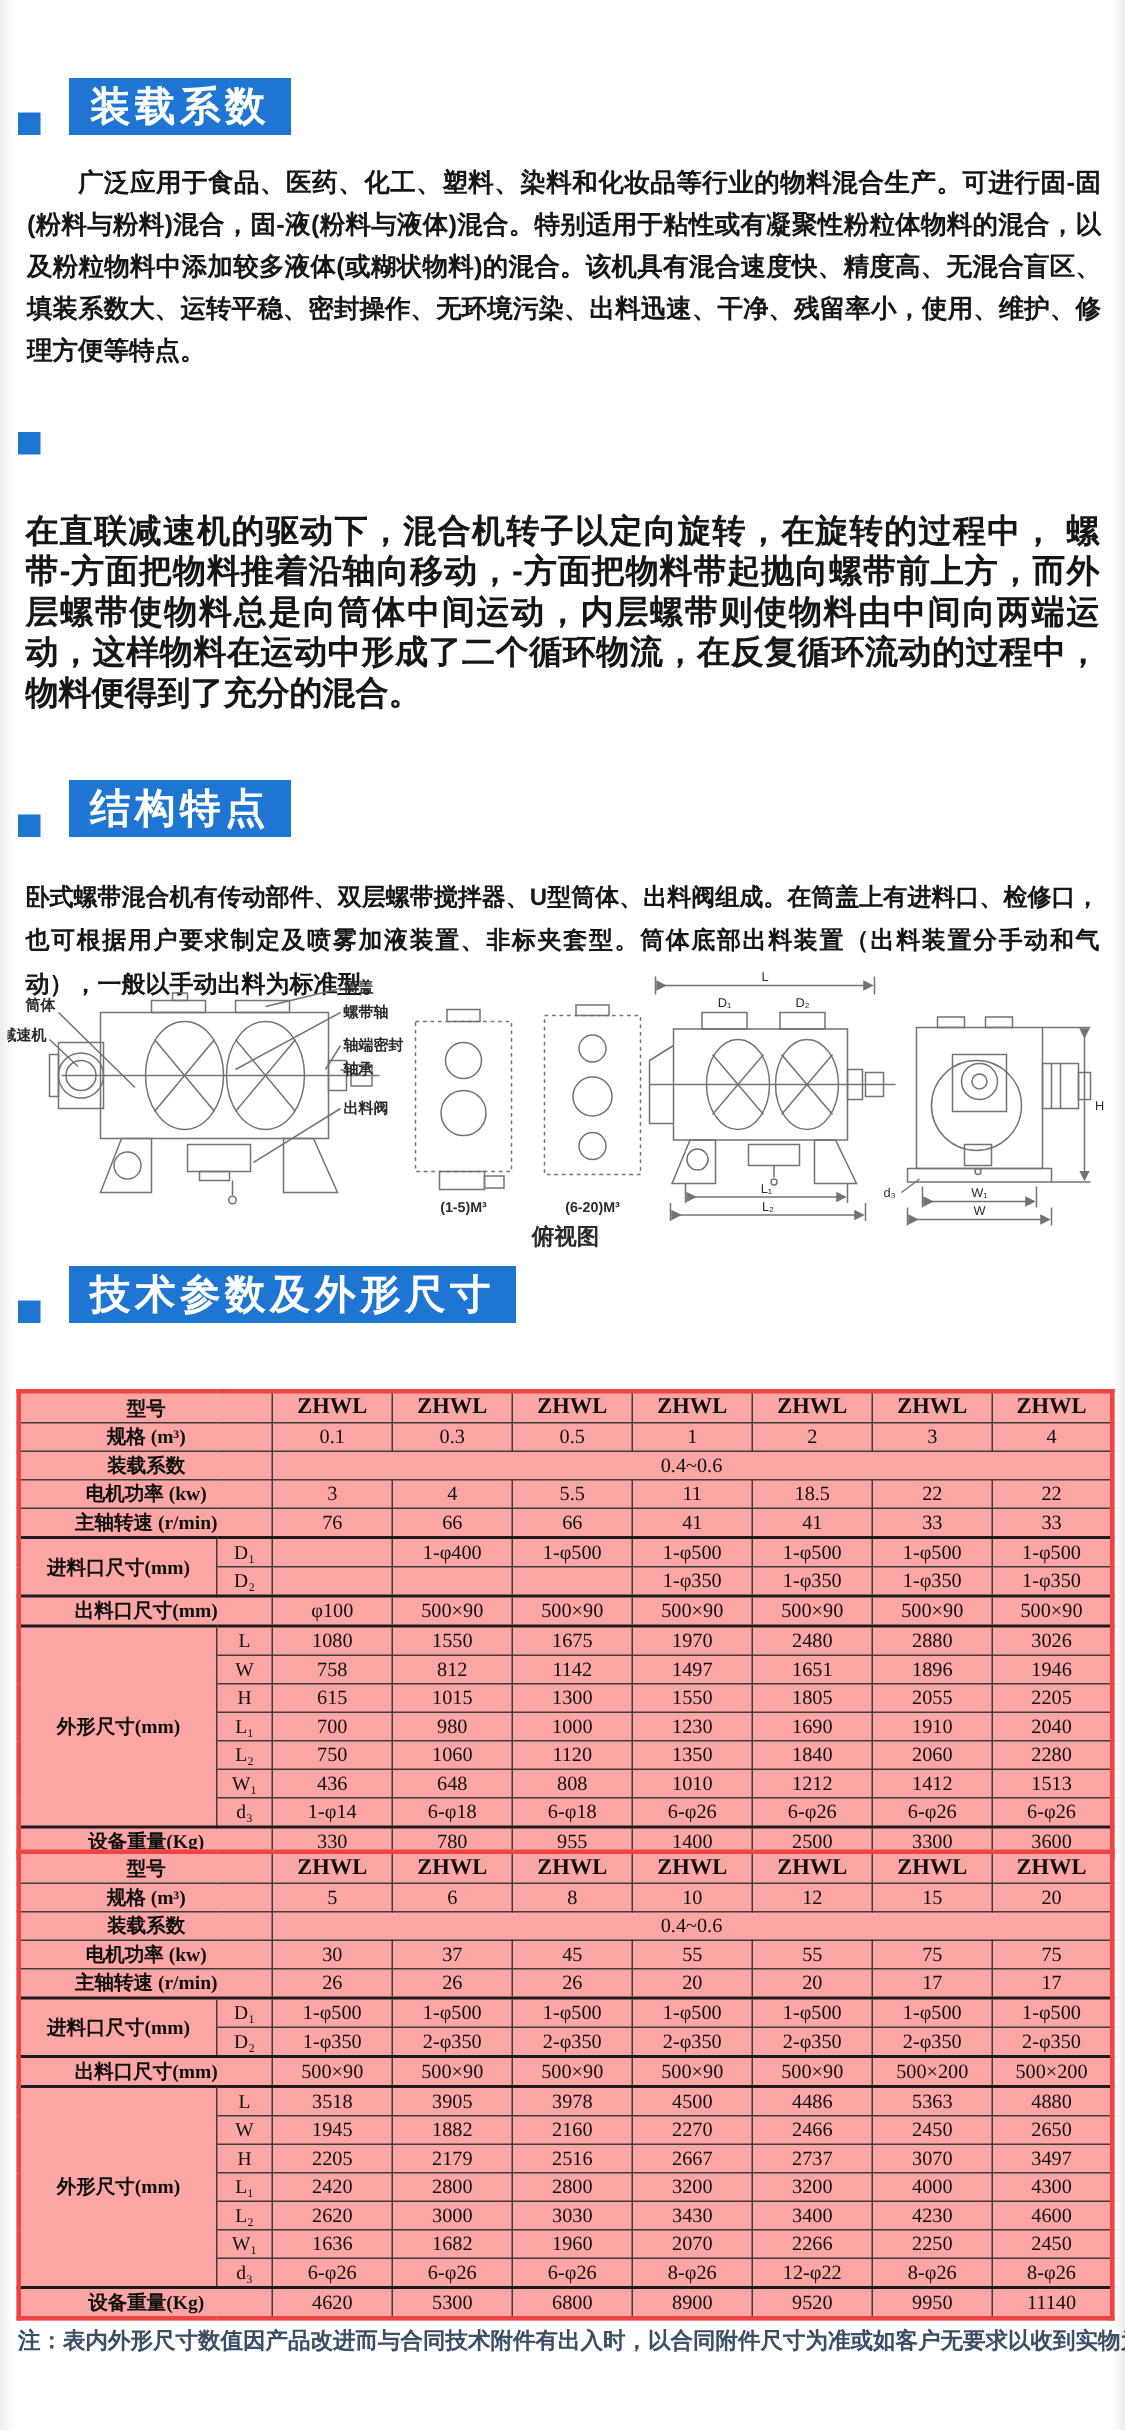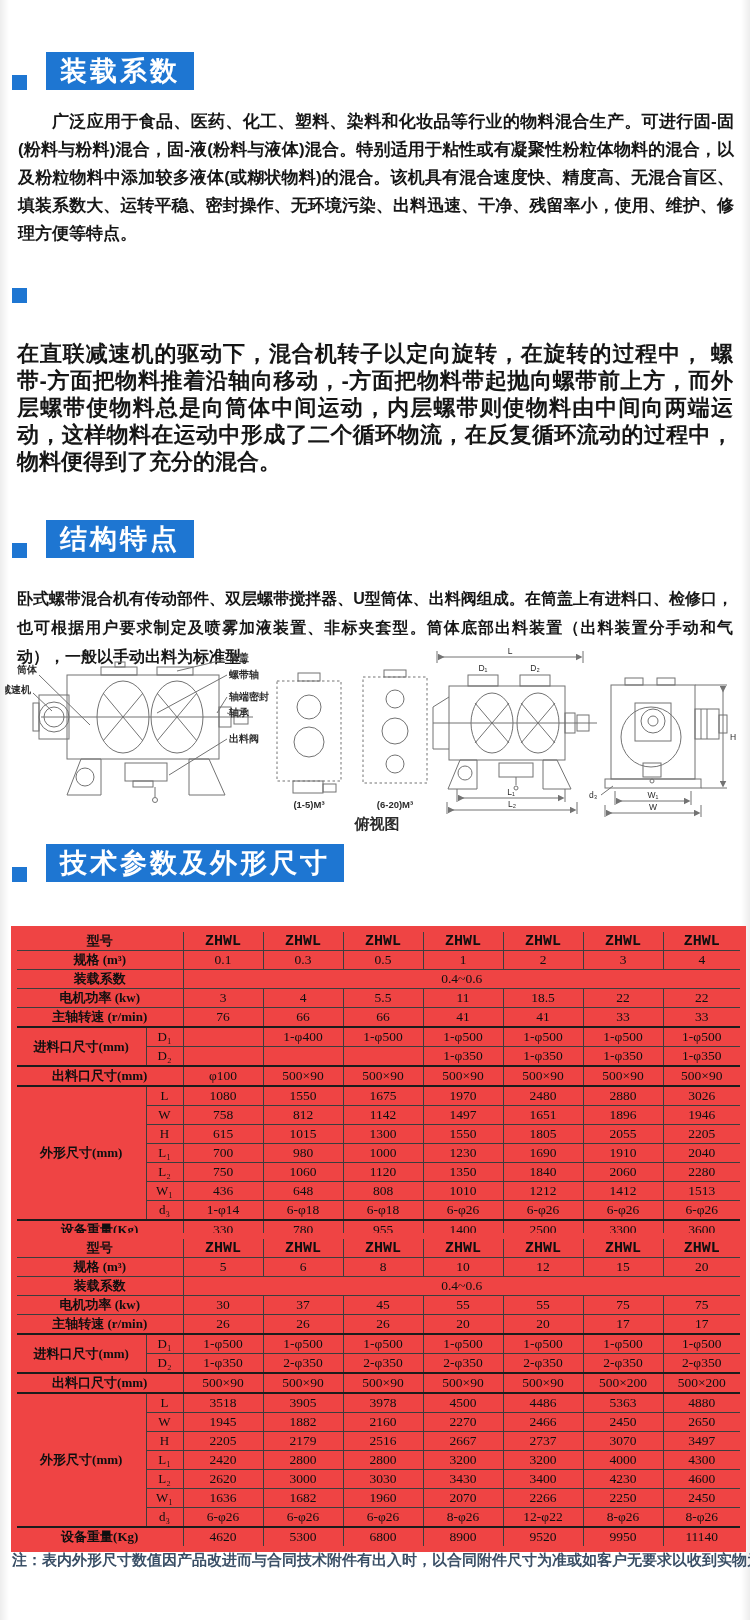--- a/index.html
+++ b/index.html
@@ -24,30 +24,30 @@
   #diagram{position:absolute;left:5px;top:645px;}
   #diagram .ln{stroke:#737373;stroke-width:1;fill:none;}
   #diagram .dash{stroke-dasharray:2.5,2.5;}
   #diagram text{fill:#2b2b2b;font-family:"Liberation Sans",sans-serif;stroke:none;}
   #diagram .lbl{font-size:10px;font-weight:bold;}
   #diagram .dim{font-size:8.5px;}
   #diagram .cap{font-size:9.5px;font-weight:bold;}
   #diagram .big{font-size:15px;font-weight:bold;}
   
   .spec-table{position:absolute;left:11px;width:729px;border-collapse:collapse;
-    table-layout:fixed;border:6px solid #ef4444;background:#ef4444;}
+    table-layout:fixed;border:3px solid #ef4444;background:#fca5a5;}
   #tbl1{top:926px;} #tbl2{top:1233px;}
   .spec-table td{border:1px solid #3d3d3d;text-align:center;padding:0;height:18px;
     font-family:"Liberation Serif",serif;font-size:13.5px;color:#0f0f0f;
     white-space:nowrap;overflow:hidden;}
   .spec-table tr{height:19px;}
   .spec-table tr:first-child{height:21px;}
   .spec-table td.lbl{font-weight:bold;font-size:13px;}
   .spec-table td.sub{font-size:13px;}
-  .spec-table td.model{font-family:Liberation Mono, monospace;font-weight:bold;font-size:15px;}
+  .spec-table td.model{font-family:Liberation Serif, serif;font-weight:bold;font-size:15px;}
   .spec-table tr.thick td{border-top-width:2px;border-top-color:#1c1c1c;}
   
   #note{position:absolute;left:12px;top:1551px;width:730px;font-size:15px;
     font-weight:bold;color:#3a4f66;white-space:nowrap;}
 </style>
 </head>
 <body>
 
 <div class="sec" style="top:52px">
   <span class="sq"></span>

